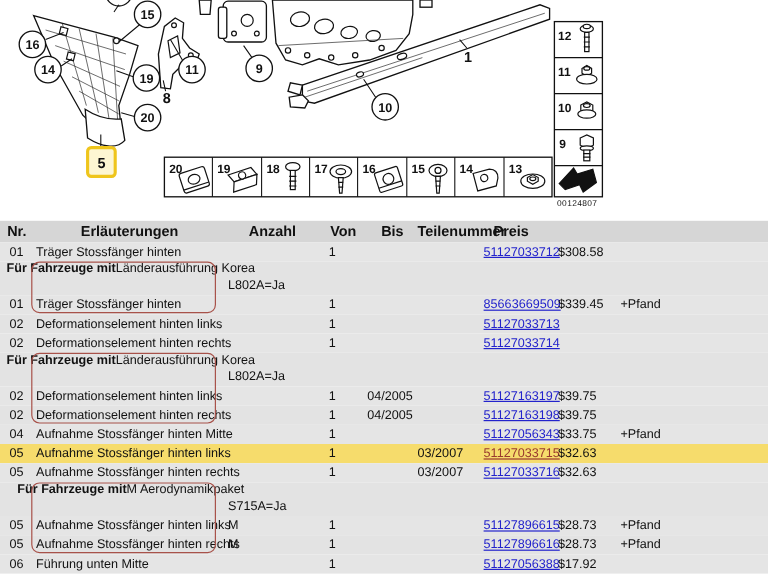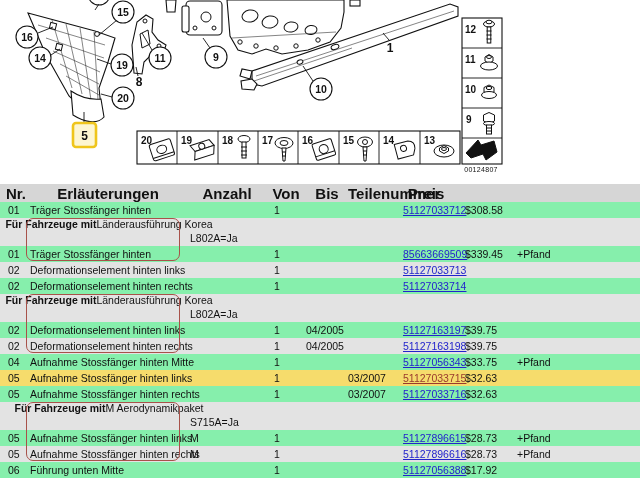--- a/index.html
+++ b/index.html
@@ -11,29 +11,29 @@
   .plain-num{font-size:12px;font-weight:bold;fill:#111;text-anchor:middle;}
   .strip-num{font-size:10px;font-weight:bold;fill:#111;}
   .diag-id{font-size:7px;fill:#111;text-anchor:middle;letter-spacing:.3px;}
   .line{stroke:#111;stroke-width:.9;fill:none;}
   .part{stroke:#111;stroke-width:1.1;fill:#fff;}
   .thin{stroke:#333;stroke-width:.6;fill:none;}
   .icon{stroke:#111;stroke-width:1;fill:#fff;}
 
   #parts-table{position:absolute;top:184px;left:0;width:640px;font-size:10.5px;}
   .grid{display:grid;grid-template-columns:28px 160px 78px 40px 42px 42px 72px 52px 1fr;}
-  #thead{height:18px;background:var(--head,#d6d6d6);font-weight:bold;font-size:15px;align-items:center;}
+  #thead{height:18px;background:var(--head,#d6d6d6);font-weight:bold;font-size:12px;align-items:center;}
   .hc{white-space:nowrap;}
   .h-nr{padding-left:6px;}
   .h-c{text-align:center;}
   .h-erg{padding-left:14px;}
   #tbody{position:relative;}
   .trow{height:16px;align-items:center;}
   .trow.group{height:28px;align-items:stretch;}
-  .light{background:#86efac;}
+  .light{background:#e5e5e5;}
   .dark{background:#e3e3e3;}
   .highlight{background:var(--hl,#f6dc6c);}
   .cell{white-space:nowrap;}
   .c-nr{padding-left:8px;}
   .c-besch{padding-left:2px;}
   .c-erl{padding-left:2px;}
   .c-anz{padding-left:8px;}
   .c-von{text-align:right;padding-right:7px;}
   .c-bis{text-align:right;padding-right:6px;}
   .c-teil{padding-left:1px;margin-left:12px;}

